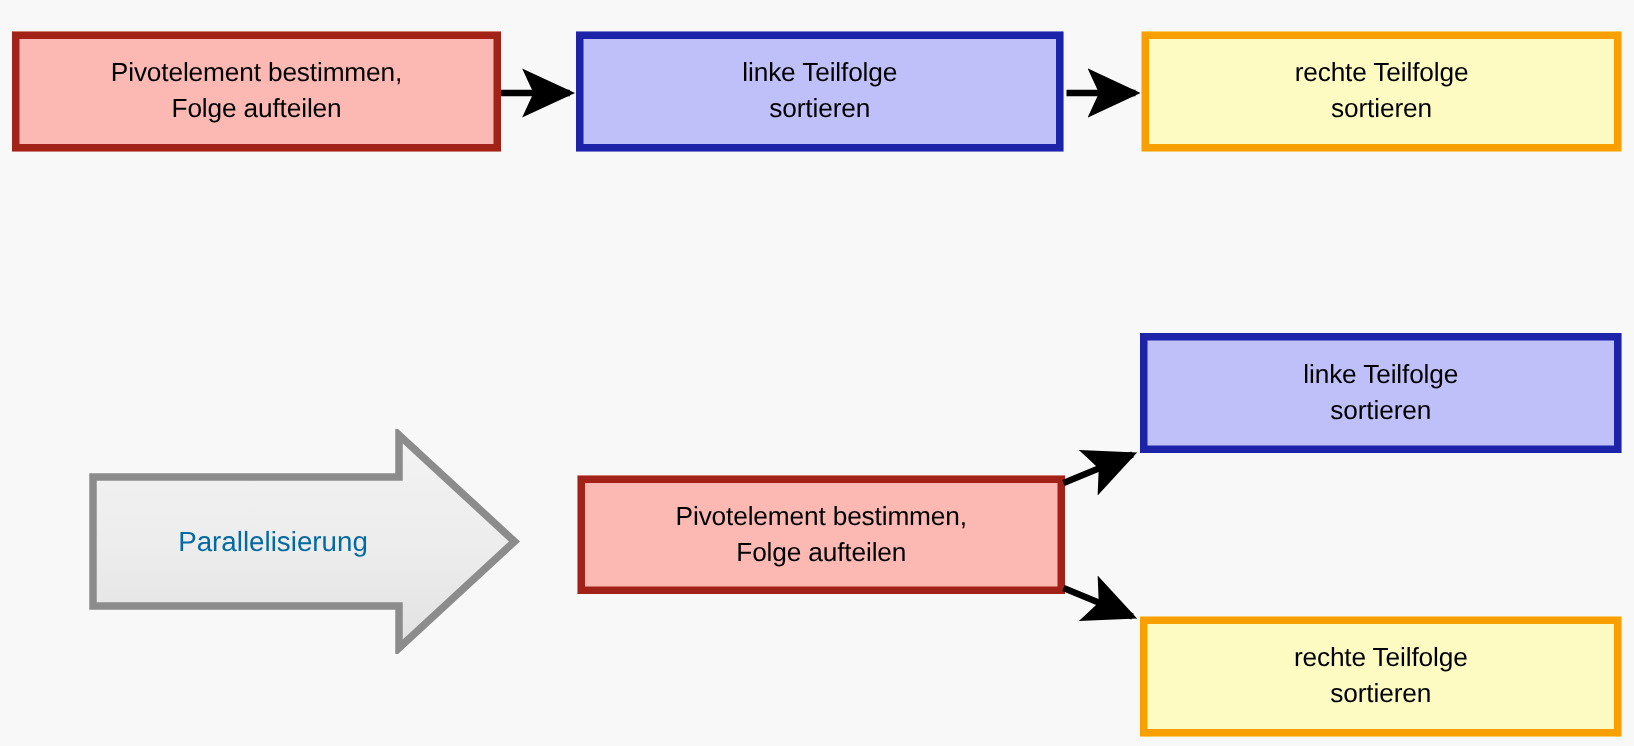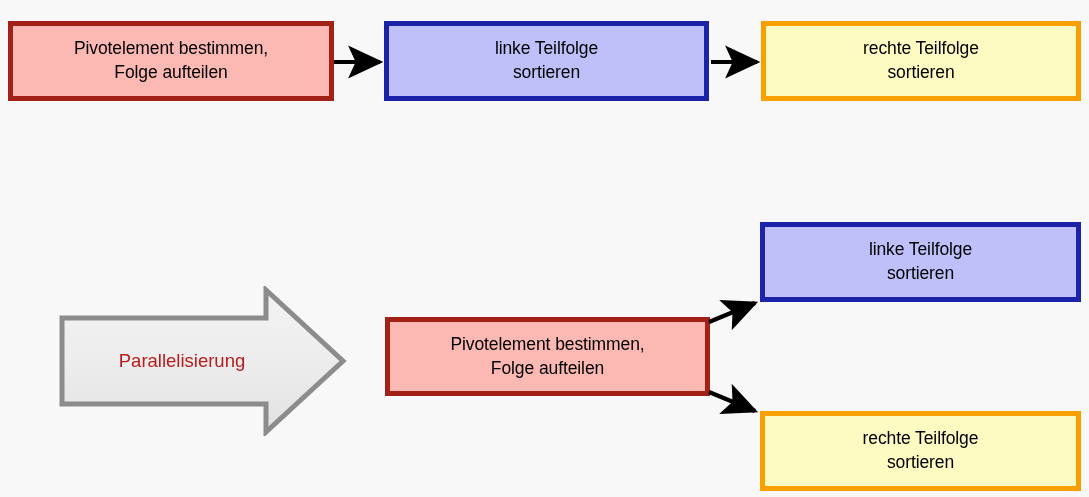--- a/index.html
+++ b/index.html
@@ -72,21 +72,21 @@
   .big-arrow-label {
     position: absolute;
     left: 58px;
     top: 286px;
     width: 290px;
     height: 150px;
     display: flex;
     align-items: center;
     justify-content: center;
     font-size: 18.5px;
-    color: #b91c1c;
+    color: #0369a1;
     padding-right: 42px;
     box-sizing: border-box;
   }
 </style>
 </head>
 <body>
 
 <div id="canvas">
 
   <div class="node node-red" style="left:8px; top:21px; width:326px; height:80px;">

